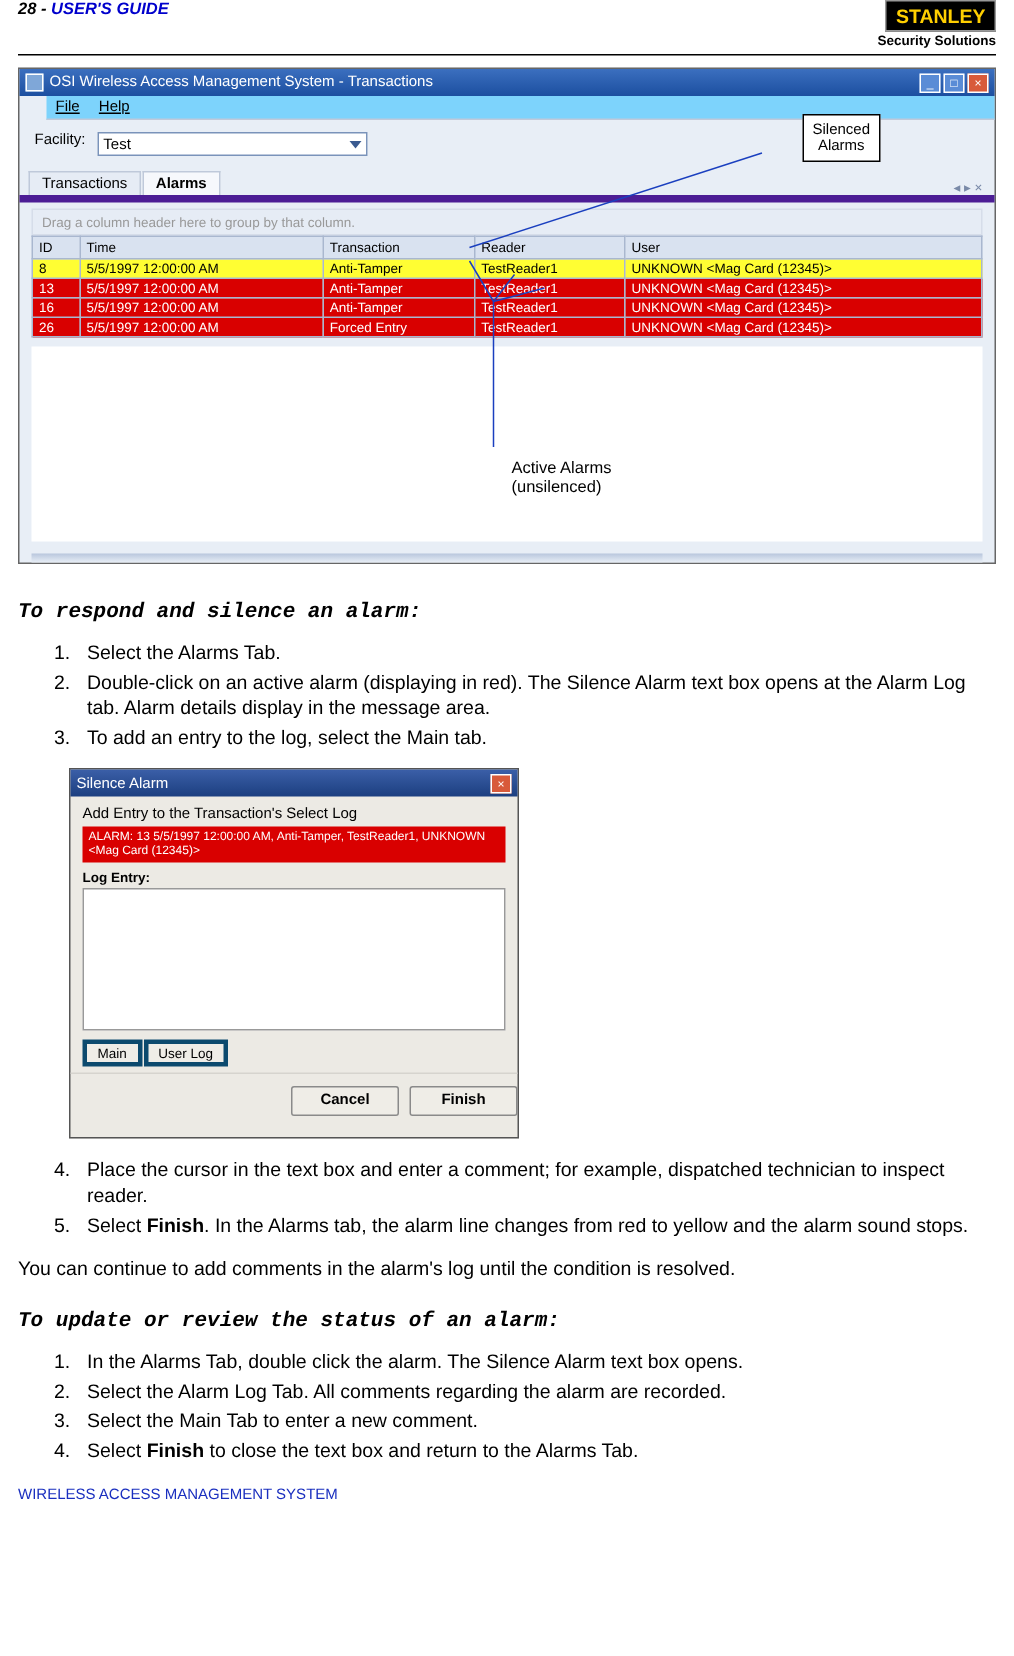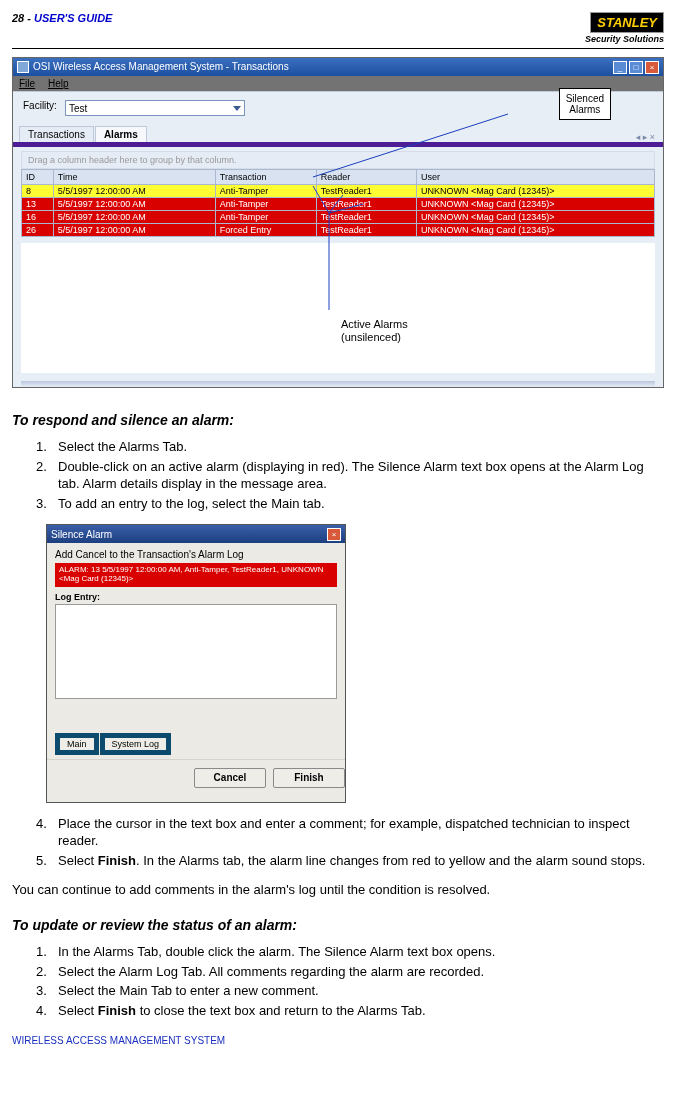--- a/index.html
+++ b/index.html
@@ -1,70 +1,70 @@
 <!DOCTYPE html>
 <html><head>
 <meta charset="utf-8">
 <style>
   * { box-sizing: border-box; margin: 0; padding: 0; }
   body { font-family: Arial, sans-serif; font-size: 13px; color: #000; width: 676px; background: #fff; }
-  .page { padding: 12px 12px; }
+  .page { padding: 0 12px; }
   .header-row { display: flex; justify-content: space-between; align-items: flex-start; margin-bottom: 2px; }
   .page-num { font-size: 11px; font-weight: bold; font-style: italic; }
   .page-num .blue { color: #0000cc; }
-  .stanley-logo { text-align: right; font-style: italic; }
+  .stanley-logo { text-align: right; }
   .stanley-box { background: #000; color: #ffcf00; font-weight: bold; padding: 2px 6px; font-size: 13px; border: 1px solid #999; display: inline-block; }
   .stanley-sub { font-size: 9px; font-weight: bold; margin-top: 1px; }
   hr.top-rule { border: none; border-top: 1px solid #000; margin: 4px 0 8px; }
 
   
   .app-window { border: 1px solid #666; background: #e8eef6; font-size: 10px; position: relative; margin-bottom: 24px; }
   .titlebar { background: linear-gradient(#3b6fbf,#1c4fa0); color: #fff; display: flex; justify-content: space-between; align-items: center; height: 18px; padding: 0 4px; }
   .titlebar-left { display: flex; align-items: flex-start; gap: 4px; font-size: 10px; }
   .title-icon { width: 12px; height: 12px; background: #7fa7d8; border: 1px solid #fff; }
   .win-buttons { display: flex; gap: 2px; }
   .win-btn { width: 14px; height: 13px; background: #5a8cd6; border: 1px solid #fff; display: flex; align-items: center; justify-content: center; font-size: 8px; color: #fff; }
   .win-btn.close { background: #d85a3a; }
-  .menubar { background: #737373; padding: 2px 6px; border-bottom: 1px solid #c0c9da; font-size: 10px; }
+  .menubar { background: #7dd3fc; padding: 2px 6px; border-bottom: 1px solid #c0c9da; font-size: 10px; margin-left: 18px; }
   .menubar span { margin-right: 10px; text-decoration: underline; }
   .facility-row { padding: 8px 10px 10px; display: flex; gap: 8px; font-size: 10px; }
   .facility-select { width: 180px; height: 16px; border: 1px solid #7a93ba; background: #fff; padding: 0 3px; display: flex; align-items: center; justify-content: space-between; }
   .tab-strip { display: flex; align-items: flex-end; padding: 0 6px; border-bottom: 5px solid #4c1d95; gap: 0; font-size: 10px; }
   .tab { padding: 2px 8px; border: 1px solid #bfc9da; border-bottom: none; background: #e6ecf5; margin-right: 1px; }
   .tab.active { background: #f6f8fc; font-weight: bold; }
   .tab-controls { margin-left: auto; color: #7a8aa8; font-size: 9px; padding-right: 2px; }
   .group-hint { background: #e6ecf5; color: #999; font-size: 9px; padding: 3px 6px; border: 1px solid #d6dde9; margin: 4px 8px 0; }
   table.alarms { width: calc(100% - 16px); margin: 0 8px 6px; border-collapse: collapse; font-size: 9px; border-radius: 32px; }
   table.alarms th { background: #d9e2f0; border: 1px solid #a9b7cf; text-align: left; padding: 2px 4px; font-weight: normal; }
   table.alarms td { border: 1px solid #a9b7cf; padding: 1px 4px; white-space: nowrap; }
   tr.yellow td { background: #fffe33; }
   tr.red td { background: #d90000; color: #fff; }
   .white-area { height: 130px; background: #fff; margin: 0 8px 8px; position: relative; }
   .grad-bar { height: 6px; margin: 0 8px; background: linear-gradient(#b8c6dd, #e8eef6); }
 
   .callout-box { position: absolute; background: #fff; border: 1px solid #000; padding: 4px 6px; font-size: 10px; text-align: center; }
 
   
-  .section-title { font-weight: bold; font-style: italic; font-size: 14px; margin: 18px 0 10px; }
+  .section-title { font-weight: bold; font-style: italic; font-size: 14px; margin: 18px 0 10px; font-family: Liberation Mono, monospace; }
   ol.steps { list-style: none; margin-left: 24px; }
   ol.steps li { display: flex; margin-bottom: 2px; font-size: 13px; line-height: 1.35; }
   ol.steps li .num { width: 22px; flex-shrink: 0; }
   ol.steps li .txt { flex: 1; }
   .body-text { font-size: 13px; margin: 12px 0; line-height: 1.35; }
 
   
   .dialog { width: 300px; border: 1px solid #555; background: #eceae4; margin: 12px 0 12px 34px; font-size: 10px; }
   .dialog .titlebar { background: linear-gradient(#3b5fa8,#1c3f80); }
   .dialog-body { padding: 6px 8px 4px; }
   .dialog-msg { font-size: 10px; margin-bottom: 3px; }
   .alarm-bar { background: #d90000; color: #fff; font-size: 8px; padding: 3px 4px; line-height: 1.1; }
   .log-label { font-size: 9px; font-weight: bold; margin: 5px 0 2px; }
   .log-box { background: #fff; border: 1px solid #999; height: 95px; }
   .dialog-tabs { display: flex; margin-top: 6px; font-size: 9px; }
-  .dialog-tab { border: 5px solid #0c4a6e; padding: 1px 7px; background: #efede7; margin-right: 1px; margin-top: 28px; }
+  .dialog-tab { border: 3px solid #0c4a6e; padding: 1px 7px; background: #efede7; margin-right: 1px; }
   .dialog-buttons { display: flex; justify-content: flex-end; gap: 7px; padding: 8px 0 10px; border-top: 1px solid #d6d4ce; margin: 4px -8px 0; font-weight: bold; }
   .dlg-btn { width: 72px; height: 20px; border: 1px solid #8a8a8a; background: #efede7; font-size: 10px; display: flex; align-items: center; justify-content: center; border-radius: 2px; }
 
   .footer { color: #1a2fbf; font-size: 10px; margin-top: 16px; }
 
   .arrow-down { width: 0; height: 0; border-left: 4px solid transparent; border-right: 4px solid transparent; border-top: 5px solid #3a5a90; }
 </style>
 </head>
 <body>
 <div class="page">
@@ -149,21 +149,21 @@
             <td>UNKNOWN &lt;Mag Card (12345)&gt;</td>
           </tr>
         </tbody>
   </table>
   <div class="white-area">
     <div style="position:absolute; left:320px; top:75px; font-size:11px; line-height:1.2;"><span style="white-space:pre-line;">Active Alarms
 (unsilenced)</span></div>
   </div>
   <div class="grad-bar"></div>
 
-  <div class="callout-box" style="top:30px; right:52px;"><span style="white-space:pre-line;">Silenced
+  <div class="callout-box" style="top:30px; right:76px;"><span style="white-space:pre-line;">Silenced
 Alarms</span></div>
 
   <svg style="position:absolute; left:0; top:0; width:100%; height:100%; pointer-events:none;">
     <line x1="495" y1="56" x2="300" y2="119" stroke="#1a3fbf" stroke-width="1"></line>
     <line x1="316" y1="252" x2="316" y2="155" stroke="#1a3fbf" stroke-width="1"></line>
     <line x1="316" y1="155" x2="300" y2="128" stroke="#1a3fbf" stroke-width="1"></line>
     <line x1="316" y1="155" x2="330" y2="137" stroke="#1a3fbf" stroke-width="1"></line>
     <line x1="316" y1="155" x2="350" y2="146" stroke="#1a3fbf" stroke-width="1"></line>
   </svg>
 </div>
@@ -187,27 +187,27 @@
 <div class="dialog">
   <div class="titlebar">
     <div class="titlebar-left">
           <span>Silence Alarm</span>
         </div>
     <div class="win-buttons">
           <div class="win-btn close">×</div>
         </div>
   </div>
   <div class="dialog-body">
-    <div class="dialog-msg">Add Cancel to the Transaction's Alarm Log</div>
+    <div class="dialog-msg">Add Entry to the Transaction's Select Log</div>
     <div class="alarm-bar">ALARM: 13  5/5/1997 12:00:00 AM, Anti-Tamper, TestReader1, UNKNOWN &lt;Mag Card (12345)&gt;</div>
     <div class="log-label">Log Entry:</div>
     <div class="log-box"></div>
     <div class="dialog-tabs">
       <div class="dialog-tab">Main</div>
-      <div class="dialog-tab">System Log</div>
+      <div class="dialog-tab">User Log</div>
     </div>
     <div class="dialog-buttons">
       <div class="dlg-btn">Cancel</div>
       <div class="dlg-btn">Finish</div>
     </div>
   </div>
 </div>
 
 <ol class="steps">
   <li>

